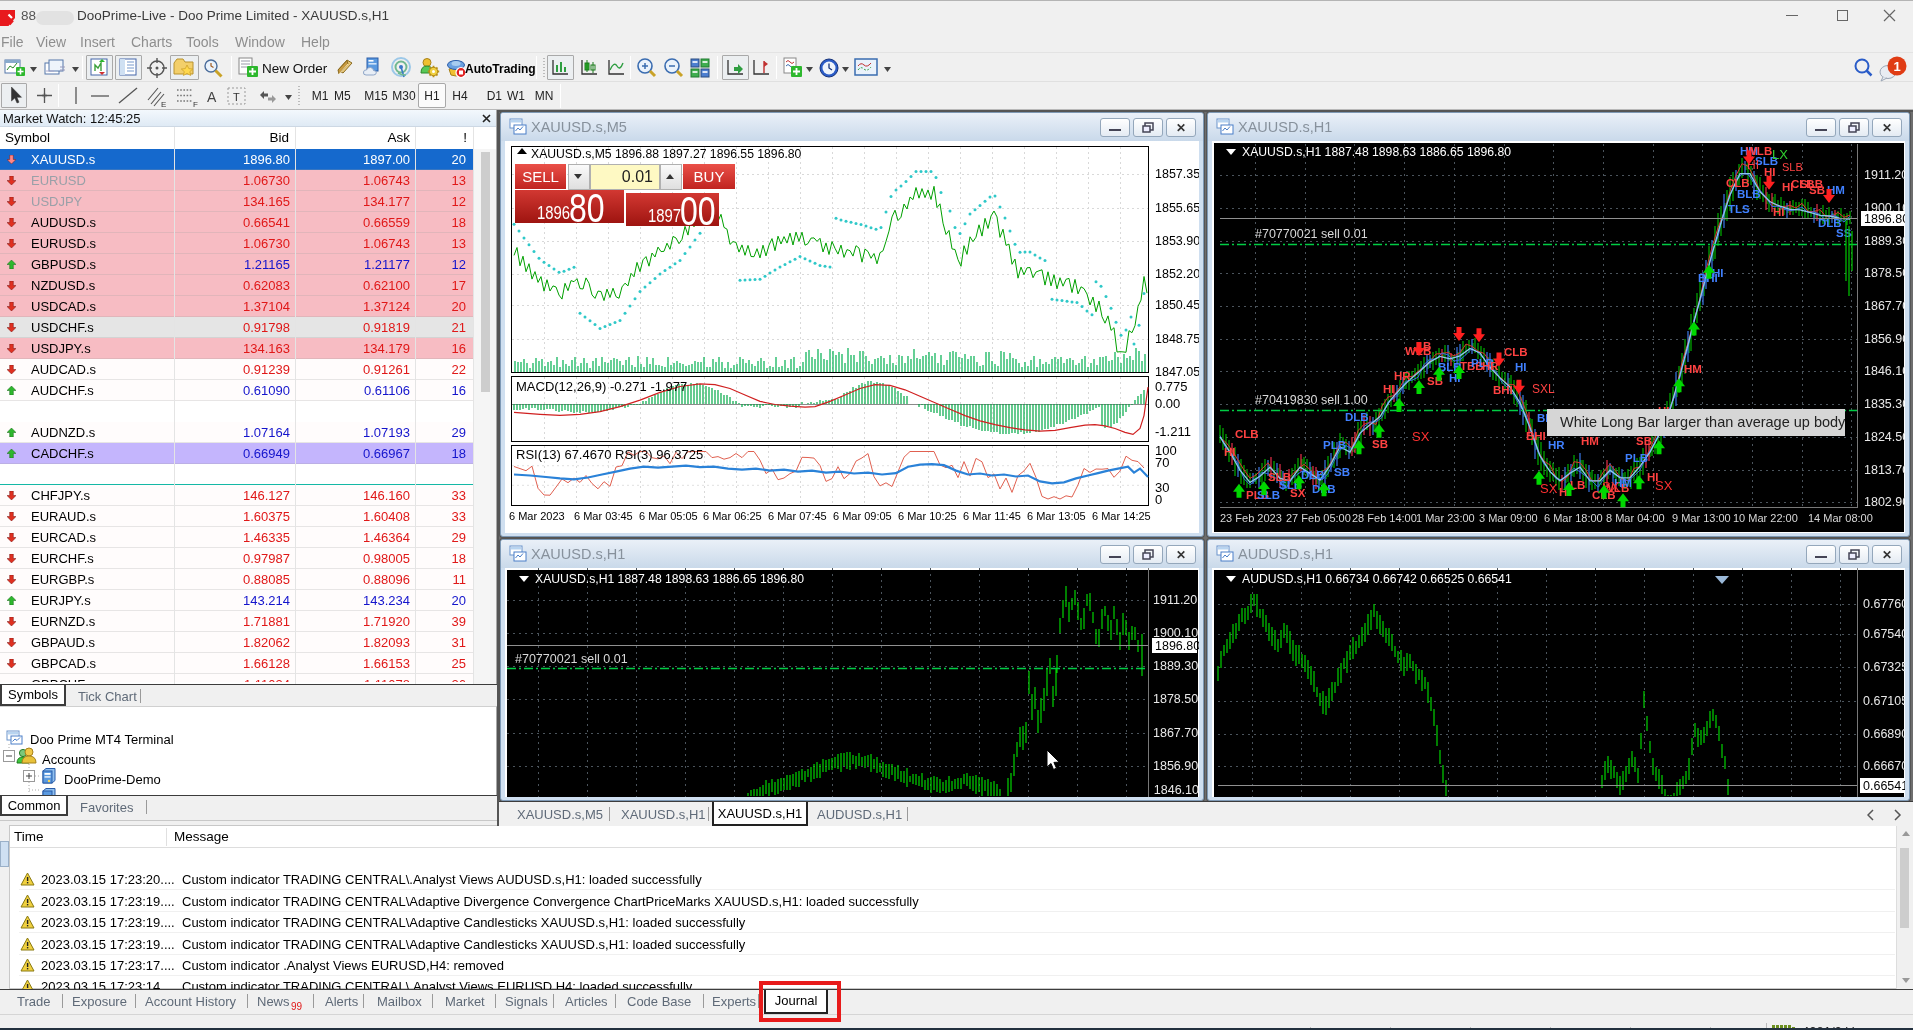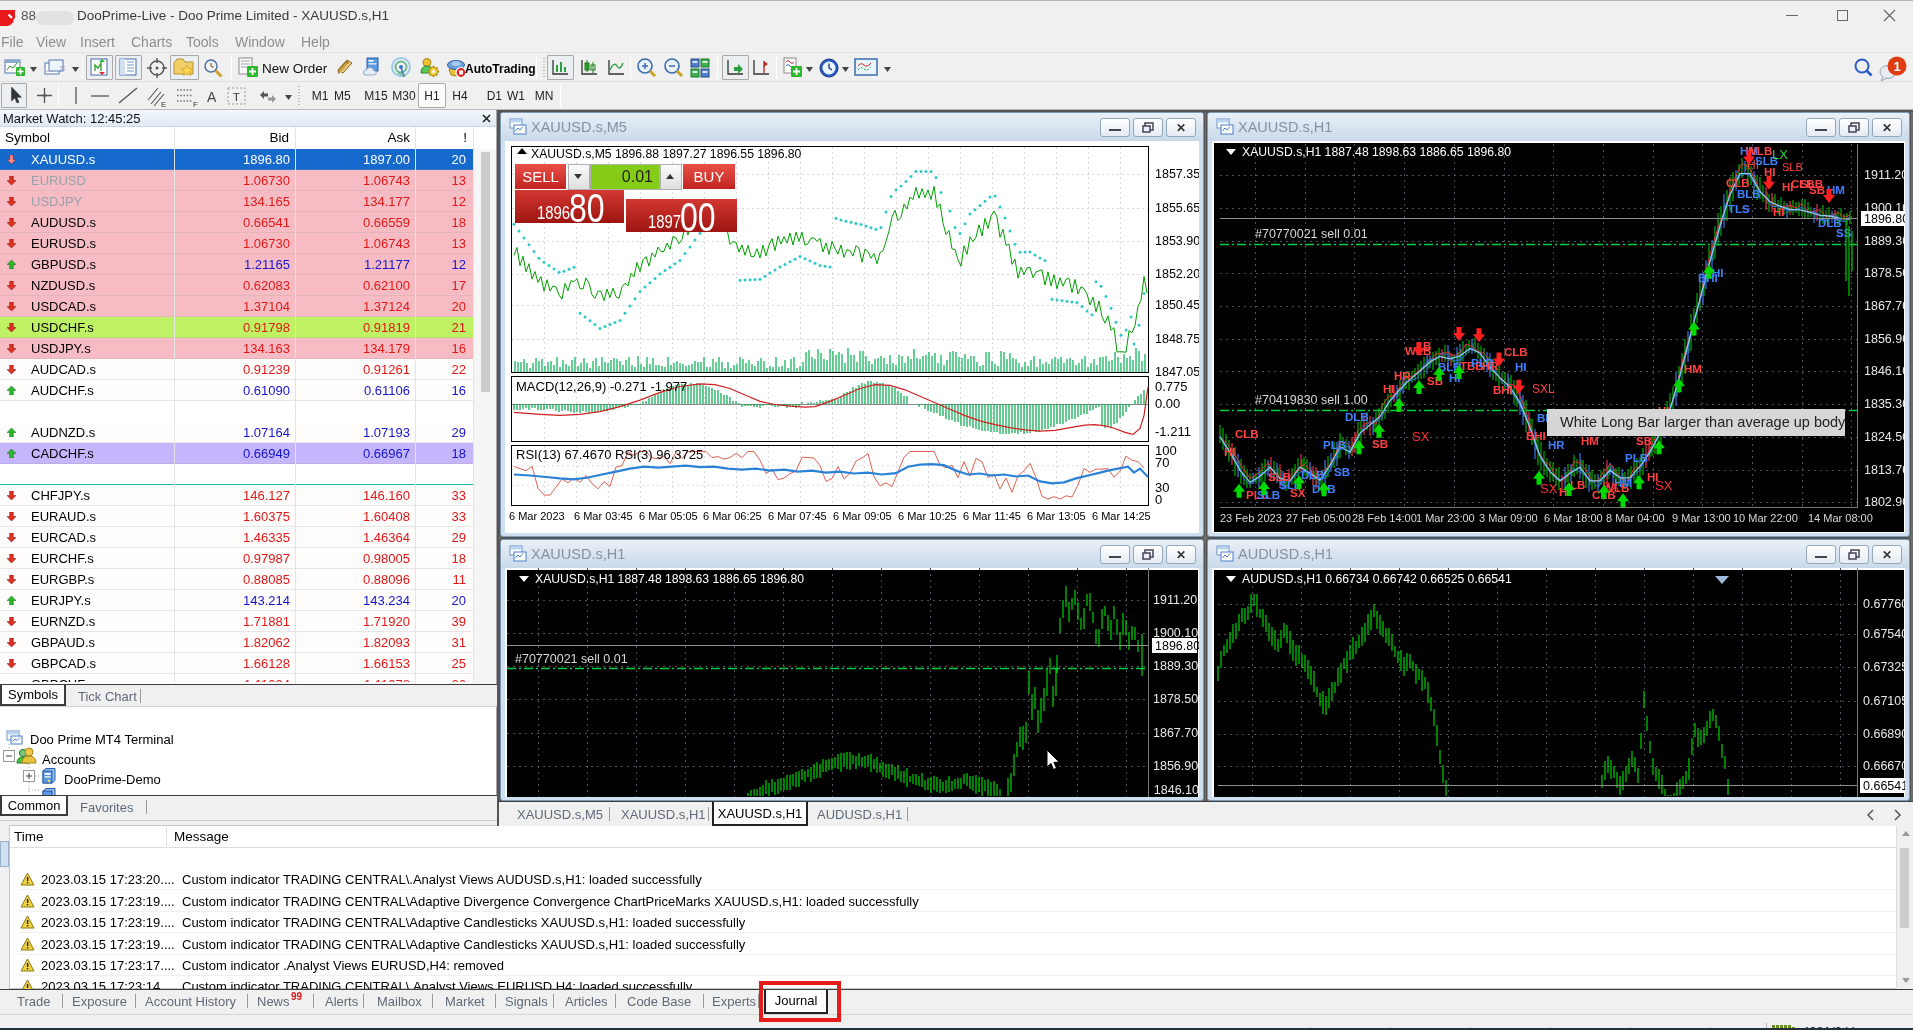--- a/index.html
+++ b/index.html
@@ -367,21 +367,21 @@
     </div>
     <div class="mwrow" style="top:186px;background:#f7bcc3;border-bottom:1px solid rgba(160,160,160,.25)">
       <svg class="arrdn" viewBox="0 0 10 10">
         <path d="M5 10 L10 5 H7 V0 H3 V5 H0 Z" fill="#e03020" stroke="#7a1a1a" stroke-width=".6"></path>
       </svg>
       <span class="sym" style="color:#000">USDCAD.s</span>
       <span class="bid" style="color:#e01818">1.37104</span>
       <span class="ask" style="color:#e01818">1.37124</span>
       <span class="sp" style="color:#e01818">20</span>
     </div>
-    <div class="mwrow" style="top:207px;background:#bef264;border-bottom:1px solid rgba(160,160,160,.25)">
+    <div class="mwrow" style="top:207px;background:#e5e5e5;border-bottom:1px solid rgba(160,160,160,.25)">
       <svg class="arrdn" viewBox="0 0 10 10">
         <path d="M5 10 L10 5 H7 V0 H3 V5 H0 Z" fill="#e03020" stroke="#7a1a1a" stroke-width=".6"></path>
       </svg>
       <span class="sym" style="color:#000">USDCHF.s</span>
       <span class="bid" style="color:#e01818">0.91798</span>
       <span class="ask" style="color:#e01818">0.91819</span>
       <span class="sp" style="color:#e01818">21</span>
     </div>
     <div class="mwrow" style="top:228px;background:#f7bcc3;border-bottom:1px solid rgba(160,160,160,.25)">
       <svg class="arrdn" viewBox="0 0 10 10">
@@ -653,21 +653,21 @@
       <div class="tabtxt" style="left:72px">Exposure</div>
       <div class="tabtxt" style="left:145px">Account History</div>
       <div class="tabtxt" style="left:257px">News</div>
       <div class="tabtxt" style="left:325px">Alerts</div>
       <div class="tabtxt" style="left:377px">Mailbox</div>
       <div class="tabtxt" style="left:445px">Market</div>
       <div class="tabtxt" style="left:505px">Signals</div>
       <div class="tabtxt" style="left:565px">Articles</div>
       <div class="tabtxt" style="left:627px">Code Base</div>
       <div class="tabtxt" style="left:712px">Experts</div>
-      <div class="abs" style="left:291px;top:1px;font-size:10px;color:#e01818;font-weight:700">99</div>
+      <div class="abs" style="left:291px;top:11px;font-size:10px;color:#e01818;font-weight:400">99</div>
       <div class="tabsepv" style="left:62px"></div>
       <div class="tabsepv" style="left:135px"></div>
       <div class="tabsepv" style="left:247px"></div>
       <div class="tabsepv" style="left:313px"></div>
       <div class="tabsepv" style="left:363px"></div>
       <div class="tabsepv" style="left:432px"></div>
       <div class="tabsepv" style="left:495px"></div>
       <div class="tabsepv" style="left:553px"></div>
       <div class="tabsepv" style="left:615px"></div>
       <div class="tabsepv" style="left:703px"></div>
@@ -871,30 +871,30 @@
           <text x="458" y="379" font-size="11" fill="#000">6 Mar 11:45</text>
           <text x="522" y="379" font-size="11" fill="#000">6 Mar 13:05</text>
           <text x="587" y="379" font-size="11" fill="#000">6 Mar 14:25</text>
           <path d="M12 13 l5-6 5 6 z" fill="#000"></path>
           <text x="26" y="17" font-size="12.2" fill="#000">XAUUSD.s,M5  1896.88 1897.27 1896.55 1896.80</text>
         </svg><div class="abs" style="left:10px;top:23px;width:220px;height:59px;font-family:Liberation Sans, sans-serif">
 <div class="abs" style="left:0;top:0;width:51px;height:26px;background:linear-gradient(#ea5048,#c02420);color:#fff;font-size:15px;text-align:center;line-height:25px;border-bottom:1px solid #fff">SELL</div>
 <div class="abs" style="left:53px;top:0;width:22px;height:26px;background:linear-gradient(#fafafa,#dfdfdf);border:1px solid #b0b0b0"><svg width="9" height="6" style="margin:9px 0 0 5px">
               <path d="M0 0 h8 l-4 5 z" fill="#333"></path>
             </svg></div>
-<div class="abs" style="left:75px;top:0;width:70px;height:26px;background:#84cc16;border:1px solid #b0b0b0;font-size:16px;color:#222;text-align:right;line-height:24px;padding-right:6px">0.01</div>
+<div class="abs" style="left:75px;top:0;width:70px;height:26px;background:#fef9c3;border:1px solid #b0b0b0;font-size:16px;color:#222;text-align:right;line-height:24px;padding-right:6px">0.01</div>
 <div class="abs" style="left:145px;top:0;width:22px;height:26px;background:linear-gradient(#fafafa,#dfdfdf);border:1px solid #b0b0b0"><svg width="9" height="6" style="margin:9px 0 0 5px">
               <path d="M0 5 h8 l-4-5 z" fill="#333"></path>
             </svg></div>
 <div class="abs" style="left:168px;top:0;width:52px;height:26px;background:linear-gradient(#ea5048,#c02420);color:#fff;font-size:15px;text-align:center;line-height:25px;border-bottom:1px solid #fff">BUY</div>
 <div class="abs" style="left:0;top:26px;width:109px;height:33px;background:linear-gradient(#d23832,#9e1410);color:#fff">
 <span class="abs" style="left:22px;top:13px;font-size:17.5px;transform:scaleX(.85);transform-origin:0 0">1896</span>
             <span class="abs" style="left:54px;top:-4px;font-size:40px;transform:scaleX(.8);transform-origin:0 0">80</span>
           </div>
-<div class="abs" style="left:111px;top:35px;width:111px;height:33px;background:linear-gradient(#d23832,#9e1410);color:#fff">
+<div class="abs" style="left:111px;top:29px;width:93px;height:33px;background:linear-gradient(#d23832,#9e1410);color:#fff">
 <span class="abs" style="left:22px;top:13px;font-size:17.5px;transform:scaleX(.85);transform-origin:0 0">1897</span>
             <span class="abs" style="left:54px;top:-4px;font-size:40px;transform:scaleX(.8);transform-origin:0 0">00</span>
           </div>
 </div></div>
     </div>
     <div class="chartwin" style="left:708px;top:0px;width:703px;height:425px">
       <div class="wtitle"><svg class="abs" style="left:8px;top:5px" width="20" height="18">
           <rect x="1" y="1" width="12" height="9" fill="#fff" stroke="#6a94cc"></rect>
           <rect x="2" y="2" width="10" height="2.5" fill="#b8d4f0"></rect>
           <rect x="5" y="7" width="12" height="9" fill="#fff" stroke="#4a7ec8"></rect>

